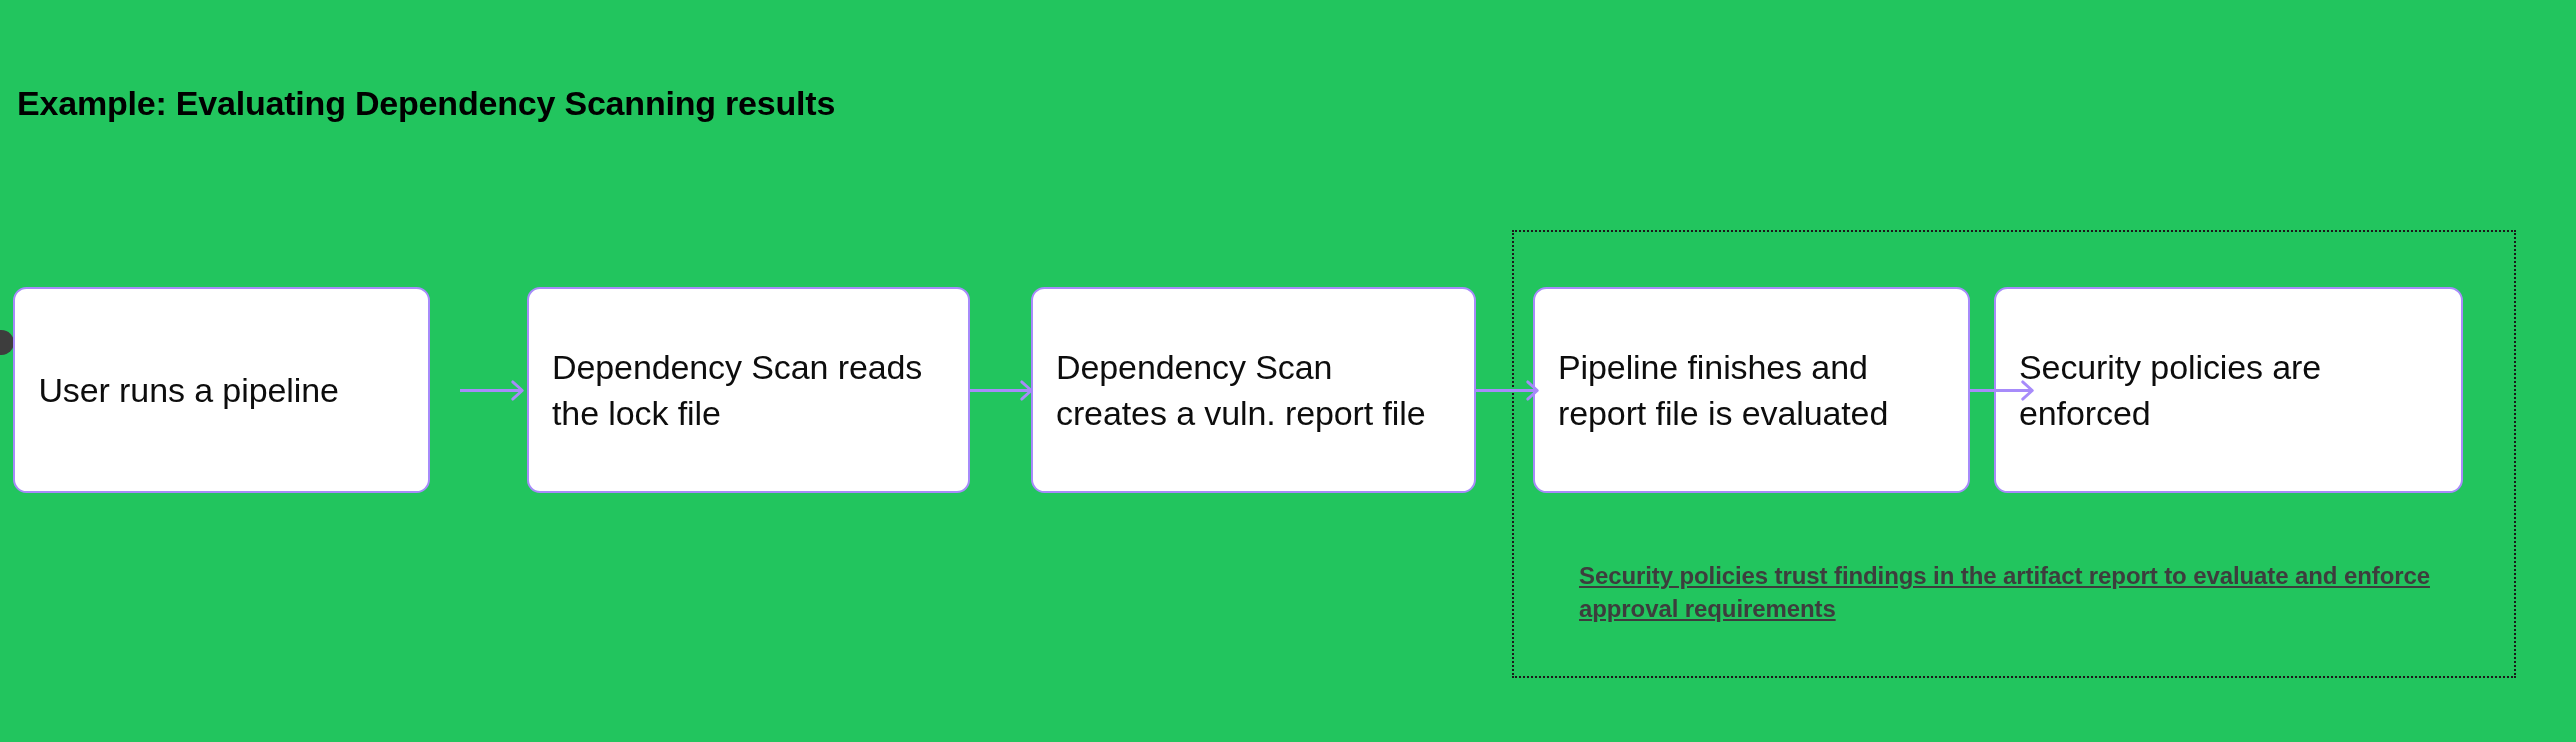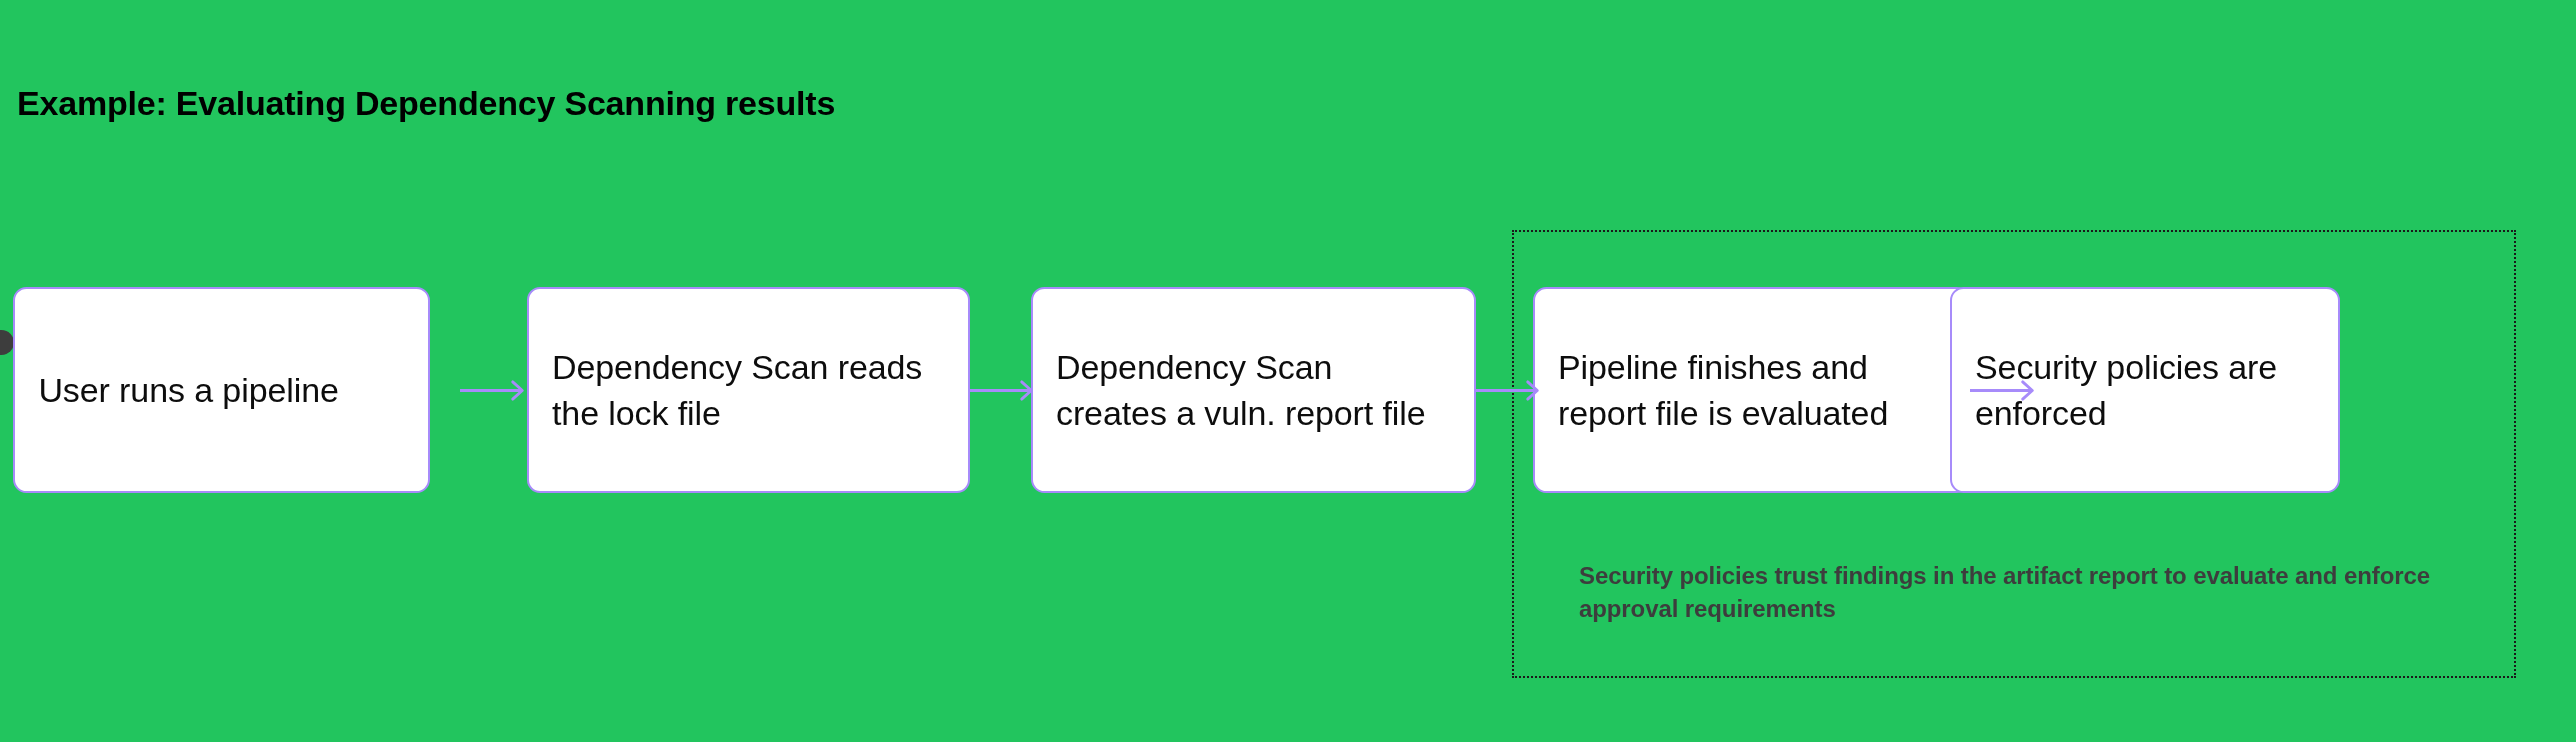--- a/index.html
+++ b/index.html
@@ -60,21 +60,21 @@
     line-height: 1.36;
     color: #0d0d0d;
     font-weight: 400;
     letter-spacing: -0.1px;
   }
 
   #box-1 { left: 13.4px;   width: 417px; }
   #box-2 { left: 527px;  width: 443px; border-radius: 13px; }
   #box-3 { left: 1031px; width: 445px; }
   #box-4 { left: 1533px; width: 437px; }
-  #box-5 { left: 1950px; width: 390px; }
+  #box-5 { left: 1994px; width: 469px; }
 
   
   .dotted-group {
     position: absolute;
     left: 1512px;
     top: 230px;
     width: 1004px;
     height: 448px;
     border: 2.9px dotted #1a1a1a;
     background: transparent;
@@ -83,20 +83,21 @@
   .group-caption {
     position: absolute;
     left: 1579px;
     top: 559px;
     width: 881px;
     font-size: 24px;
     line-height: 1.38;
     font-weight: bold;
     color: #3d3d3d;
     letter-spacing: -0.1px;
+    text-decoration: underline;
   }
 
   
   .arrow {
     position: absolute;
     top: 376px;
     height: 29px;
     width: 69px;
   }
   #arrow-1 { left: 460px; }

